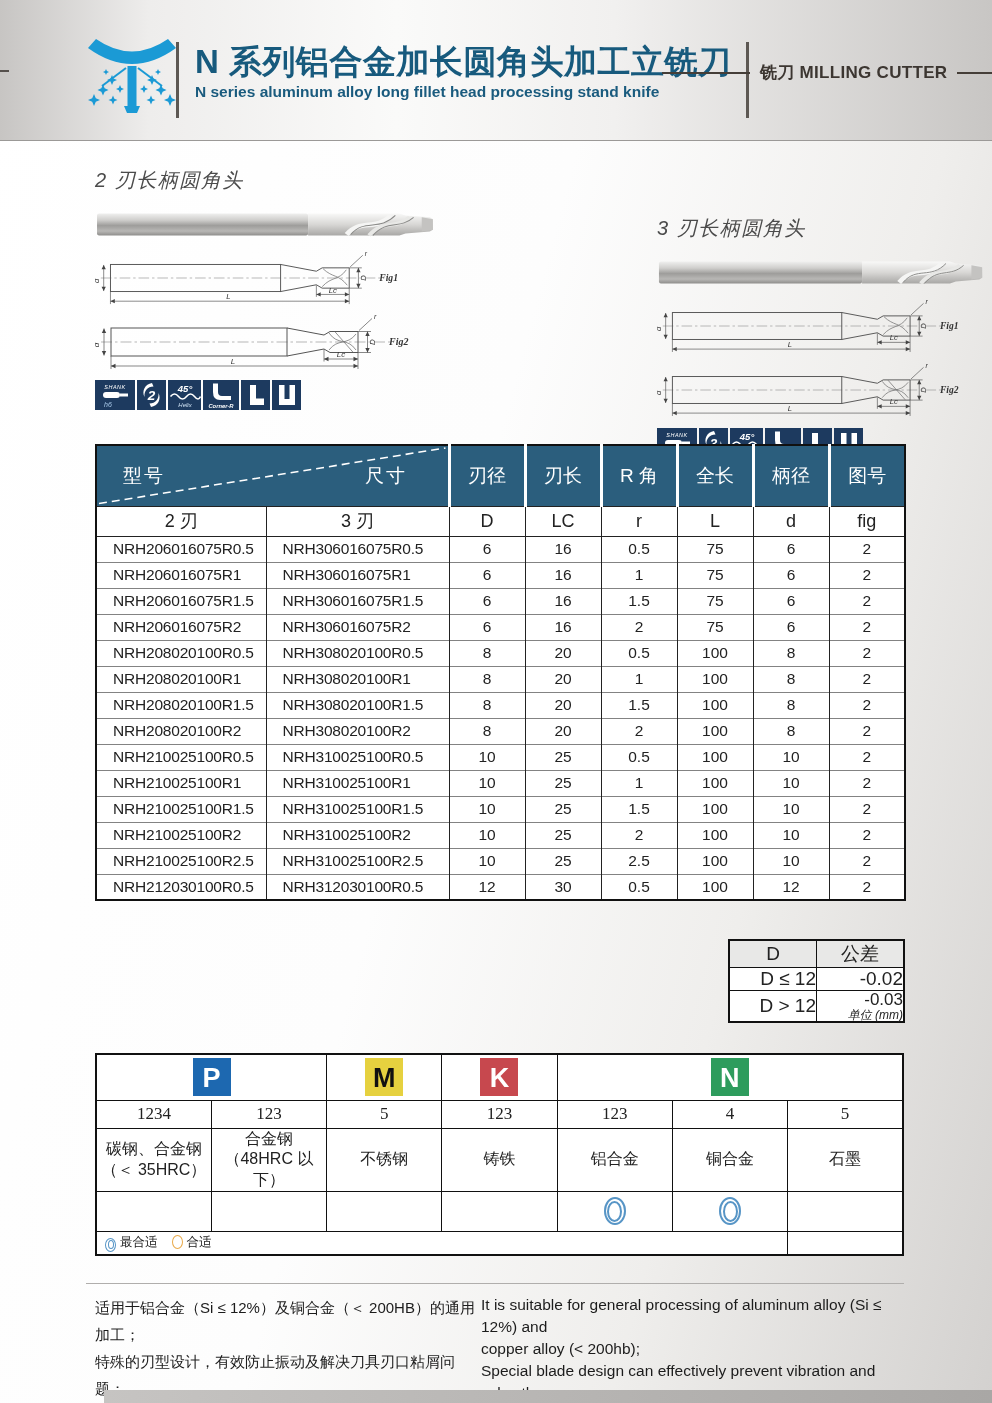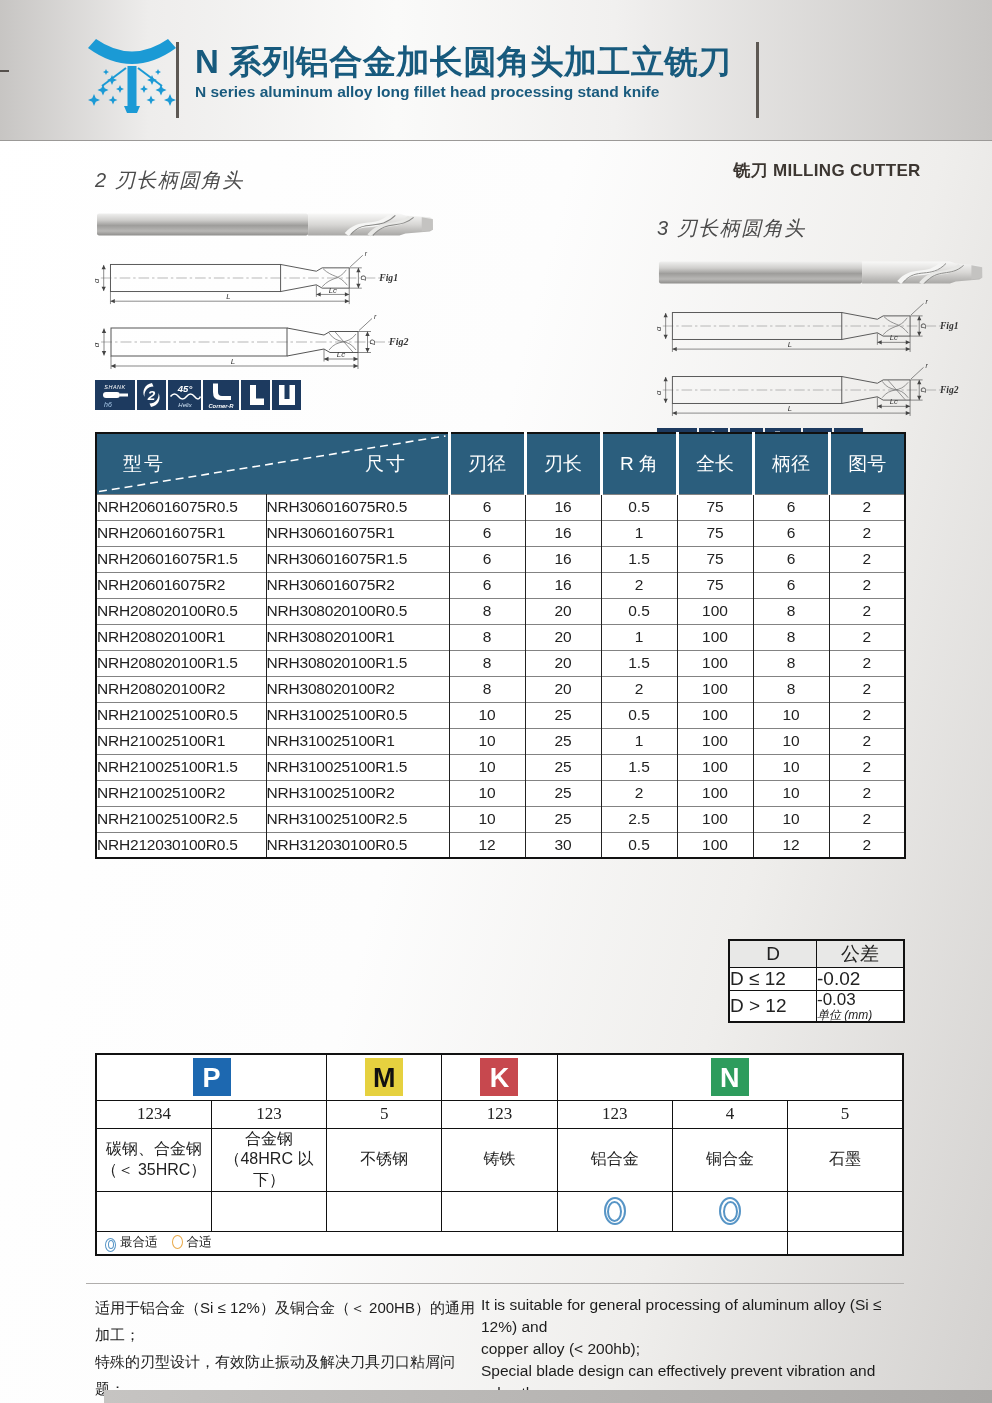--- a/index.html
+++ b/index.html
@@ -7,62 +7,62 @@
   body{font-family:"Liberation Sans","DejaVu Sans",sans-serif;}
   .page{position:relative;width:992px;height:1403px;overflow:hidden;color:#222;
         background:linear-gradient(105deg,#ffffff 0%,#fdfdfd 45%,#efeeec 72%,#d3d1cf 100%);}
   
   .header-band{position:absolute;top:0;left:0;right:0;height:141px;
     background:linear-gradient(to right,#c7c5c3 0%,#eeedec 15%,#fafaf9 40%,#f1f0ef 62%,#c8c6c4 100%);
     border-bottom:1px solid #9b9997;}
   .edge-dash{position:absolute;left:0;top:70px;width:9px;height:2px;background:#55504c;}
   .logo{position:absolute;left:80px;top:36px;width:104px;height:84px;}
   .logo svg{width:100%;height:100%;display:block;}
-  .title-block{position:absolute;left:176px;top:42px;height:76px;padding:2px 24px 0 16px;
+  .title-block{position:absolute;left:176px;top:42px;height:76px;padding:2px 14px 0 16px;
     border-left:3px solid #5d5853;border-right:3px solid #5d5853;}
   .title-cn{font-size:33px;font-weight:bold;color:#175a7d;letter-spacing:0.5px;line-height:1.1;white-space:nowrap;}
   .title-en{font-size:15.5px;font-weight:bold;color:#1a5b7e;margin-top:3px;white-space:nowrap;}
-  .category{position:absolute;left:662px;right:0;top:61px;display:flex;align-items:center;gap:10px;flex-direction:column;}
+  .category{position:absolute;left:662px;right:0;top:61px;display:flex;align-items:center;gap:10px;}
   .category .line{height:2px;background:#453e38;}
   .category .line.left{flex:0 0 88px;}
   .category .line.right{flex:1;}
   .category .label{font-size:17px;font-weight:bold;color:#3c3631;letter-spacing:0.3px;white-space:nowrap;}
   
   .section{position:absolute;top:167px;font-style:italic;}
   .section.left{left:95px;width:345px;}
   .section.right{left:657px;width:332px;margin-top:48px;}
   .section-heading{font-size:20px;color:#4b4b4b;letter-spacing:1.5px;}
   .photo{display:block;margin-top:11px;width:100%;height:38px;}
   .photo svg{width:100%;height:100%;display:block;}
   .figure{display:block;margin-top:6px;width:100%;height:58px;}
   .figure.f2{height:64px;margin-top:3px;}
   .figure svg{width:100%;height:100%;display:block;}
   .badges{margin-top:6px;display:flex;gap:2px;}
   .badge{height:30px;background:#1d3a5f;display:flex;align-items:center;justify-content:center;}
   .badge svg{display:block;height:30px;width:100%;}
   .b-shank{width:40px;}.b-flute{width:29px;}.b-helix{width:33px;}.b-corner{width:36px;}.b-l{width:29px;}.b-u{width:29px;}
   
-  .spec-table{position:absolute;left:95px;top:432px;width:809px;border-collapse:collapse;
+  .spec-table{position:absolute;left:95px;top:444px;width:809px;border-collapse:collapse;
     table-layout:fixed;background:#fff;border:2px solid #111;}
   .h1 th{background:#2b5e7d;color:#fff;font-weight:normal;font-size:19px;height:61px;
     border-right:3px solid #fff;vertical-align:middle;text-align:center;}
   .h1 th:last-child{border-right:none;}
   .h1 .corner{position:relative;padding:0;}
   .corner svg{position:absolute;inset:0;width:100%;height:100%;}
   .corner .cm{position:absolute;left:26px;top:50%;transform:translateY(-50%);font-size:19px;letter-spacing:2px;}
   .corner .cs{position:absolute;left:268px;top:50%;transform:translateY(-50%);font-size:19px;letter-spacing:2px;}
   .h2 td{height:30px;font-size:18px;text-align:center;border:1px solid #222;background:#fff;}
   .spec-row td{height:26px;font-size:15.5px;text-align:center;background:#fff;
     border-left:1px solid #222;border-right:1px solid #222;border-top:1px solid #838383;}
-  .spec-row .model{text-align:left;padding-left:0;letter-spacing:-0.2px;white-space:nowrap;}
+  .spec-row .model{text-align:left;padding-left:16px;letter-spacing:-0.2px;white-space:nowrap;}
   
   .tol-table{position:absolute;left:728px;top:939px;width:177px;border-collapse:collapse;
     table-layout:fixed;border:2px solid #111;background:#fff;}
   .tol-table th{background:#e8e8e7;font-size:19px;font-weight:normal;height:27px;border:1px solid #111;}
-  .tol-table td{font-size:19px;text-align:left;border:1px solid #111;height:21px;}
+  .tol-table td{font-size:19px;text-align:right;border:1px solid #111;height:21px;}
   .tol-note-cell{line-height:1.05;}
   .tol-note-cell .tv{font-size:17px;}
   .tol-note-cell .tn{font-size:12px;font-style:italic;}
   
   .mat-wrap{position:absolute;left:95px;top:1053px;width:809px;}
   .mat-table{width:100%;border-collapse:collapse;table-layout:fixed;border:2px solid #111;background:#fff;}
   .mat-table td{border:1px solid #111;text-align:center;vertical-align:middle;}
   .mat-row1 td{height:46px;}
   .mat-badge{display:inline-block;width:38px;height:38px;line-height:40px;font-size:27px;font-weight:bold;text-align:center;}
   .mat-row2 td{height:28px;font-family:"Liberation Serif","DejaVu Serif",serif;font-size:17px;}
@@ -465,20 +465,30 @@
           </svg>
           <span class="cm">型号</span>
           <span class="cs">尺寸</span>
         </th>
         <th>刃径</th>
         <th>刃长</th>
         <th>R 角</th>
         <th>全长</th>
         <th>柄径</th>
         <th>图号</th>
+      </tr>
+      <tr class="h2">
+        <td>2 刃</td>
+        <td>3 刃</td>
+        <td>D</td>
+        <td>LC</td>
+        <td>r</td>
+        <td>L</td>
+        <td>d</td>
+        <td>fig</td>
       </tr>
     </thead>
     <tbody>
         <tr class="spec-row">
           <td class="model">NRH206016075R0.5</td>
           <td class="model">NRH306016075R0.5</td>
           <td class="">6</td>
           <td class="">16</td>
           <td class="">0.5</td>
           <td class="">75</td>

